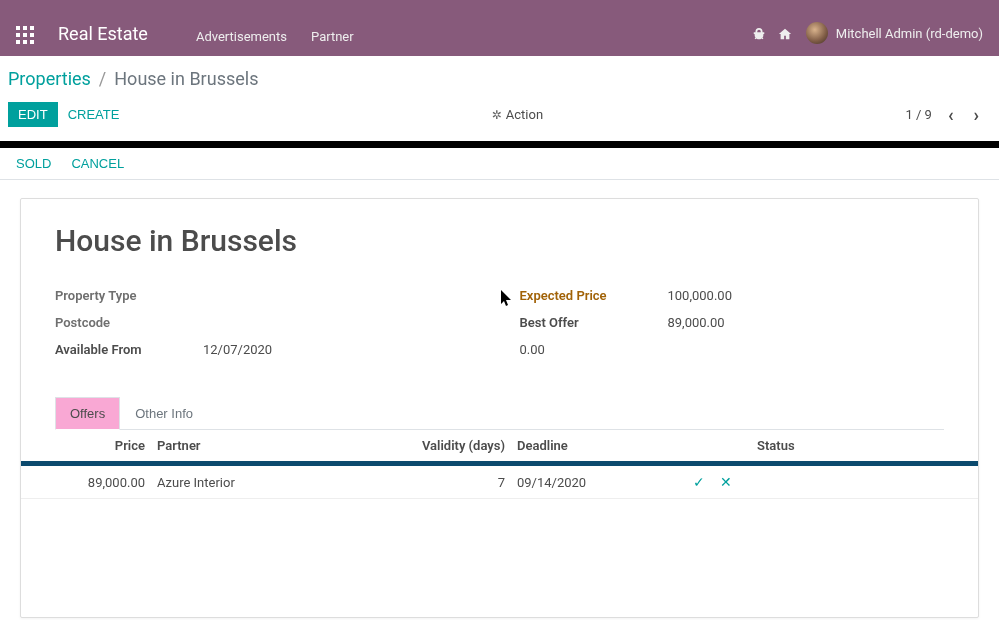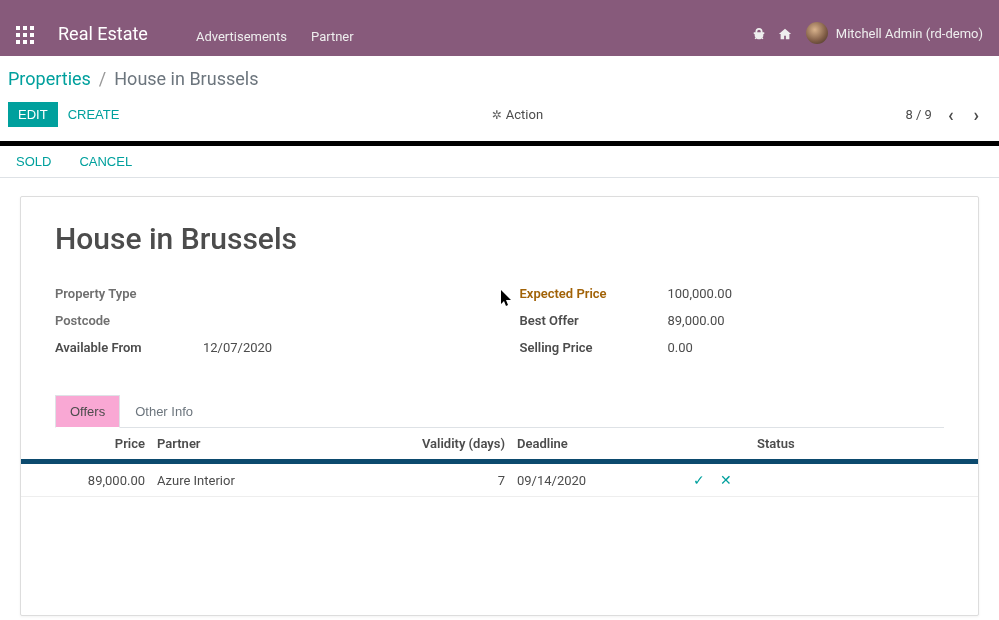--- a/index.html
+++ b/index.html
@@ -103,26 +103,26 @@
     cursor: pointer;
     font-size: 13px;
     display:flex; align-items:flex-end; gap:4px;
   }
   .gear-icon::before { content:"✲"; color:#666; font-size:12px; }
   .cp-right { display:flex; align-items:center; gap:12px; color:#4c4c4c; }
   .pager { font-size: 13px; }
   .pager-arrow { cursor:pointer; color:#4c4c4c; font-size:18px; padding:0 4px; font-weight:bold; }
   
   .statusbar {
-    border-top: 5px solid #000000;
+    border-top: 7px solid #000000;
     border-bottom: 1px solid #dee2e6;
     margin-top: 12px;
     padding: 8px 16px;
     display:flex;
-    gap: 28px;
+    gap: 20px;
   }
   .statusbar .status-btn {
     color:#00a09d;
     font-weight:500;
     font-size:13px;
     cursor:pointer;
     background:none;
     border:none;
   }
   
@@ -264,21 +264,21 @@
   <div class="cp-row">
     <button class="btn btn-primary">EDIT</button>
     <button class="btn btn-secondary">CREATE</button>
     <div class="cp-center">
       <div class="action-dropdown">
         <span class="gear-icon"></span>
         <span>Action</span>
       </div>
     </div>
     <div class="cp-right">
-      <span class="pager">8 / 9</span>
+      <span class="pager">1 / 9</span>
       <span class="pager-arrow">‹</span>
       <span class="pager-arrow">›</span>
     </div>
   </div>
 </div>
 
 <div class="statusbar">
   <button class="status-btn">SOLD</button>
   <button class="status-btn">CANCEL</button>
 </div>
@@ -305,21 +305,20 @@
       <div class="group">
         <div class="field-row">
           <div class="field-label" style="color:#a16207">Expected Price</div>
           <div class="field-value">100,000.00</div>
         </div>
         <div class="field-row">
           <div class="field-label" style="color:#4c4c4c">Best Offer</div>
           <div class="field-value">89,000.00</div>
         </div>
         <div class="field-row">
-          <div class="field-label" style="color:#4c4c4c">Selling Price</div>
           <div class="field-value">0.00</div>
         </div>
       </div>
     </div>
 
     <div class="tabs">
       <button class="tab active">Offers</button>
       <button class="tab">Other Info</button>
     </div>
 

